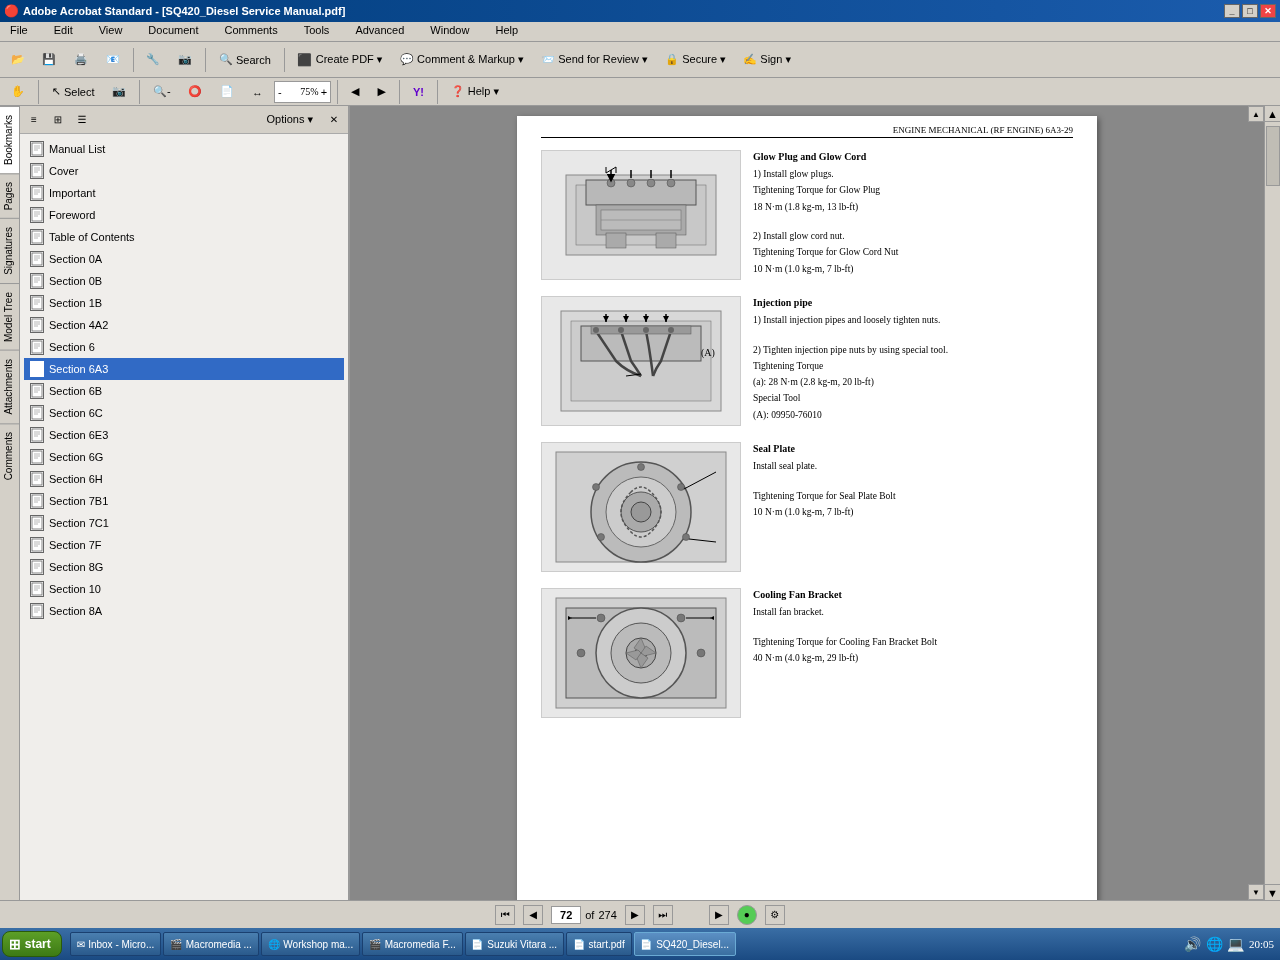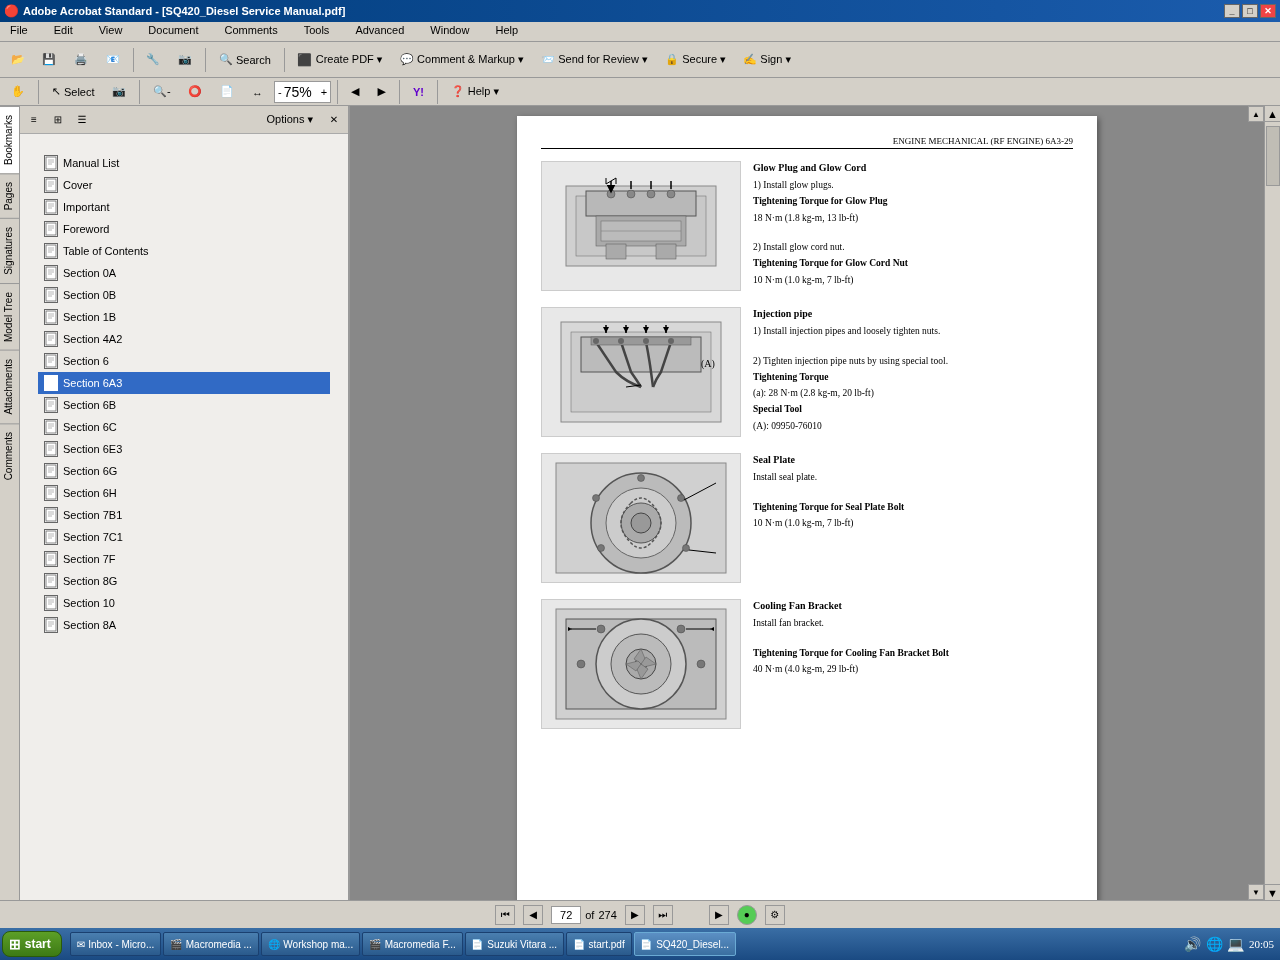--- a/index.html
+++ b/index.html
@@ -135,21 +135,21 @@
       width: 20px; height: 20px;
       background: #d4d0c8;
       border: 1px solid transparent;
       cursor: pointer;
       display: flex; align-items: center; justify-content: center;
       font-size: 10px;
     }
     #sidebar-list {
       flex: 1;
       overflow-y: auto;
-      padding: 18px;
+      padding: 4px;
     }
     .sidebar-item {
       display: flex;
       align-items: center;
       padding: 3px 6px;
       cursor: pointer;
       font-size: 11px;
       gap: 5px;
       color: #000;
     }
@@ -174,21 +174,21 @@
       justify-content: center;
       overflow: auto;
       padding: 10px;
       position: relative;
     }
     #pdf-page {
       background: white;
       width: 580px;
       min-height: 790px;
       box-shadow: 2px 2px 6px rgba(0,0,0,0.4);
-      padding: 20px 24px;
+      padding: 9px 24px;
       font-family: 'Times New Roman', serif;
       font-size: 10px;
       position: relative;
     }
     .page-header {
       text-align: right;
       font-size: 9px;
       color: #000;
       margin-bottom: 12px;
       border-bottom: 1px solid #000;
@@ -210,21 +210,21 @@
       justify-content: center;
       overflow: hidden;
     }
     .pdf-section-text {
       flex: 1;
       font-size: 9.5px;
       line-height: 1.4;
     }
     .pdf-section-text h3 { font-size: 10px; font-weight: bold; margin-bottom: 4px; }
     .pdf-section-text p { margin-bottom: 3px; }
-    .pdf-section-text .bold { font-weight: bold; }
+    .pdf-section-text .bold { font-weight: normal; }
 
     
     #right-scroll { width: 16px; background: #d4d0c8; border-left: 1px solid #999; }
 
     
     #status-bar {
       height: 28px;
       background: #d4d0c8;
       border-top: 1px solid #999;
       display: flex;
@@ -239,20 +239,21 @@
       border: 1px solid #999;
       cursor: pointer;
       display: flex; align-items: center; justify-content: center;
       font-size: 10px;
     }
     .page-input {
       width: 30px; height: 18px;
       border: 1px solid #999;
       text-align: center;
       font-size: 11px;
+      font-weight: bold;
     }
 
     
     #taskbar {
       position: fixed;
       bottom: 0;
       width: 1280px;
       height: 32px;
       background: linear-gradient(to bottom, #3a6ea5, #1a4a82);
       display: flex;
@@ -420,21 +421,21 @@
     <span>⭕</span>
   </div>
   <div class="toolbar-btn">
     <span>📄</span>
   </div>
   <div class="toolbar-btn">
     <span>↔</span>
   </div>
   <div class="zoom-box">
     <span style="cursor:pointer;">-</span>
-    <input type="text" style="width: 35px; border: none; text-align: left; font-size: 14px;" value="75%">
+    <input type="text" style="width: 35px; border: none; text-align: right; font-size: 10px; font-family: Liberation Serif, serif;" value="75%">
     <span style="cursor:pointer;">+</span>
   </div>
   <div class="toolbar-separator"></div>
   <div class="toolbar-btn">
       <span>◀</span>
     </div>
   <div class="toolbar-btn">
       <span>▶</span>
     </div>
   <div class="toolbar-separator"></div>

